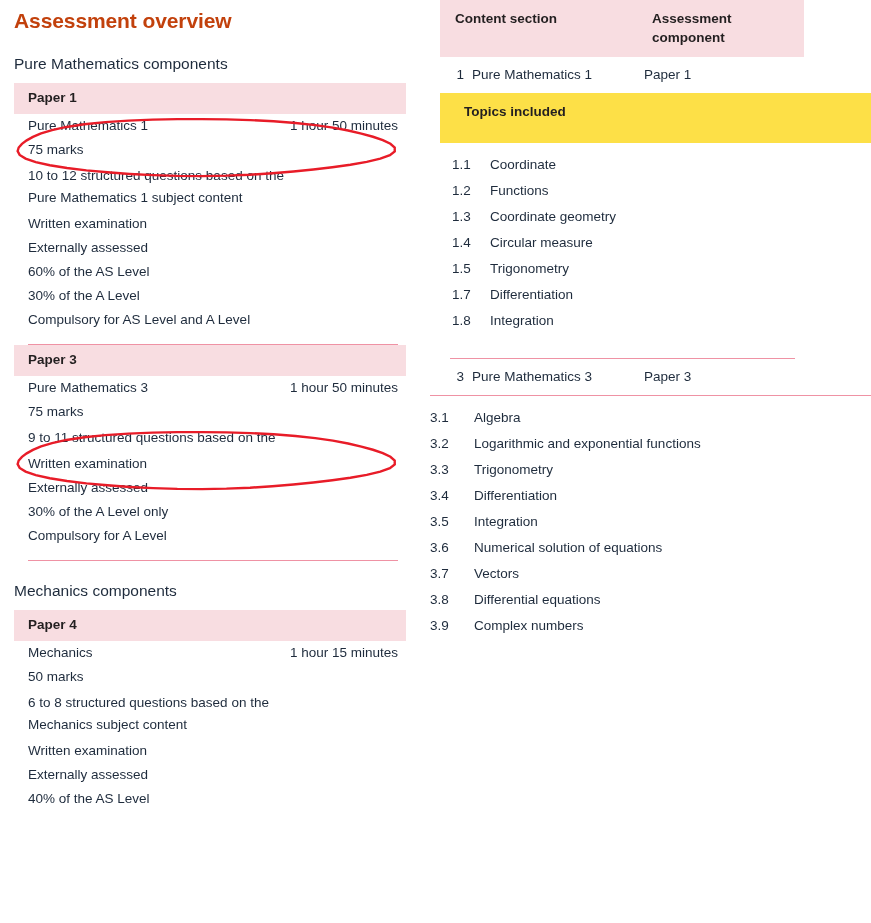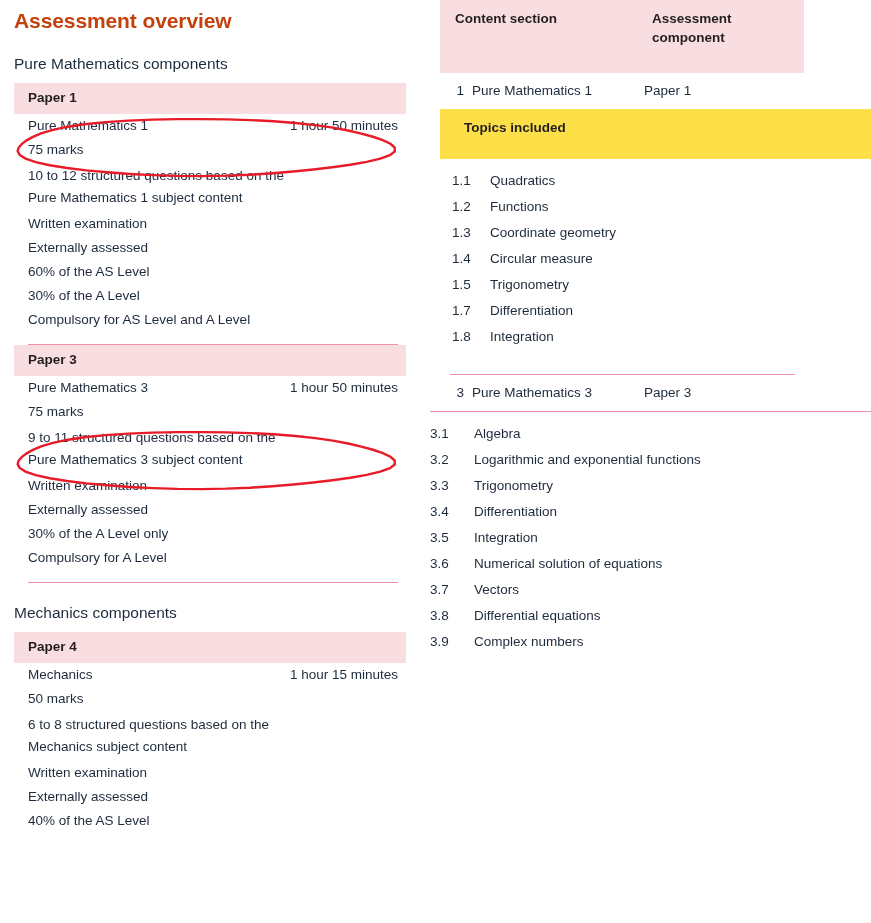--- a/index.html
+++ b/index.html
@@ -85,21 +85,21 @@
     margin: 12px 0 0 14px;
     width: 370px;
   }
 
   
   .tbl-head {
     background: #f8dde1;
     width: 364px;
     margin-left: 10px;
     display: flex;
-    padding: 9px 0 26px 0;
+    padding: 9px 0 10px 0;
   }
   .tbl-head .c1 {
     width: 212px;
     padding-left: 15px;
     font-size: 13.5px;
     font-weight: 700;
     color: #231f20;
     line-height: 19px;
     box-sizing: border-box;
   }
@@ -215,21 +215,20 @@
       <hr class="rule-pink">
       <div class="paper-band">Paper 3</div>
       <div class="paper-body">
         <div class="paper-row">
           <span>Pure Mathematics 3</span>
           <span>1 hour 50 minutes</span>
         </div>
         <div class="paper-line">75 marks</div>
         <div class="paper-block-gap"></div>
         <div class="paper-line tight">9 to 11 structured questions based on the</div>
-        <div class="paper-line tight">Pure Mathematics 3 subject content</div>
         <div class="paper-block-gap"></div>
         <div class="paper-line">Written examination</div>
         <div class="paper-line">Externally assessed</div>
         <div class="paper-line">30% of the A Level only</div>
         <div class="paper-line">Compulsory for A Level</div>
       </div>
       <hr class="rule-pink">
       <div class="section-heading">Mechanics components</div>
       <div class="paper-band">Paper 4</div>
       <div class="paper-body">
@@ -260,21 +259,21 @@
   <div id="right-groups">
       <div class="tbl-row">
         <div class="num">1</div>
         <div class="name">Pure Mathematics 1</div>
         <div class="comp">Paper 1</div>
       </div>
       <div class="topics-band">Topics included</div>
       <ul class="topics-list indent">
         <li>
           <span class="tnum">1.1</span>
-          <span class="tlabel">Quadratics</span>
+          <span class="tlabel">Coordinate</span>
         </li>
         <li>
           <span class="tnum">1.2</span>
           <span class="tlabel">Functions</span>
         </li>
         <li>
           <span class="tnum">1.3</span>
           <span class="tlabel">Coordinate geometry</span>
         </li>
         <li>

